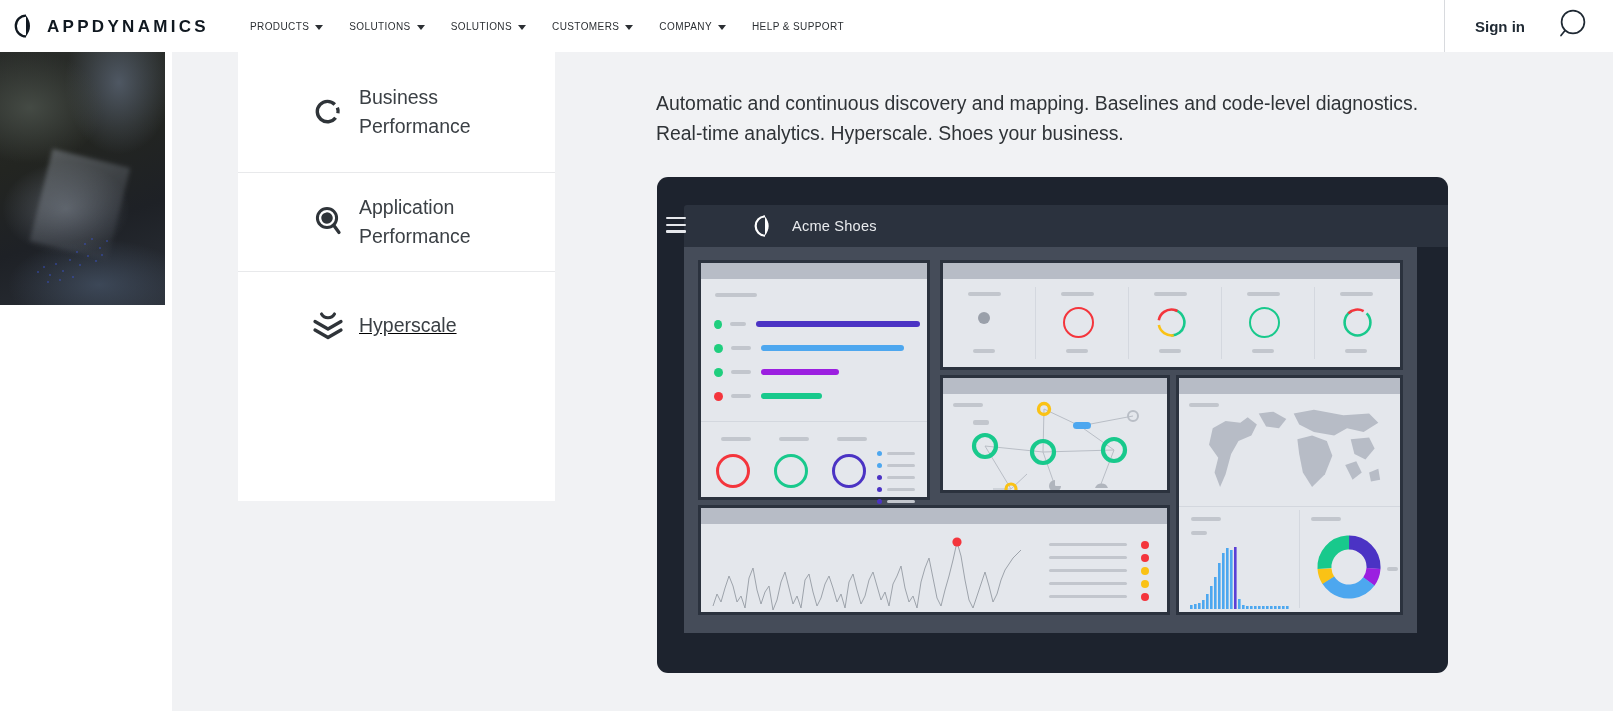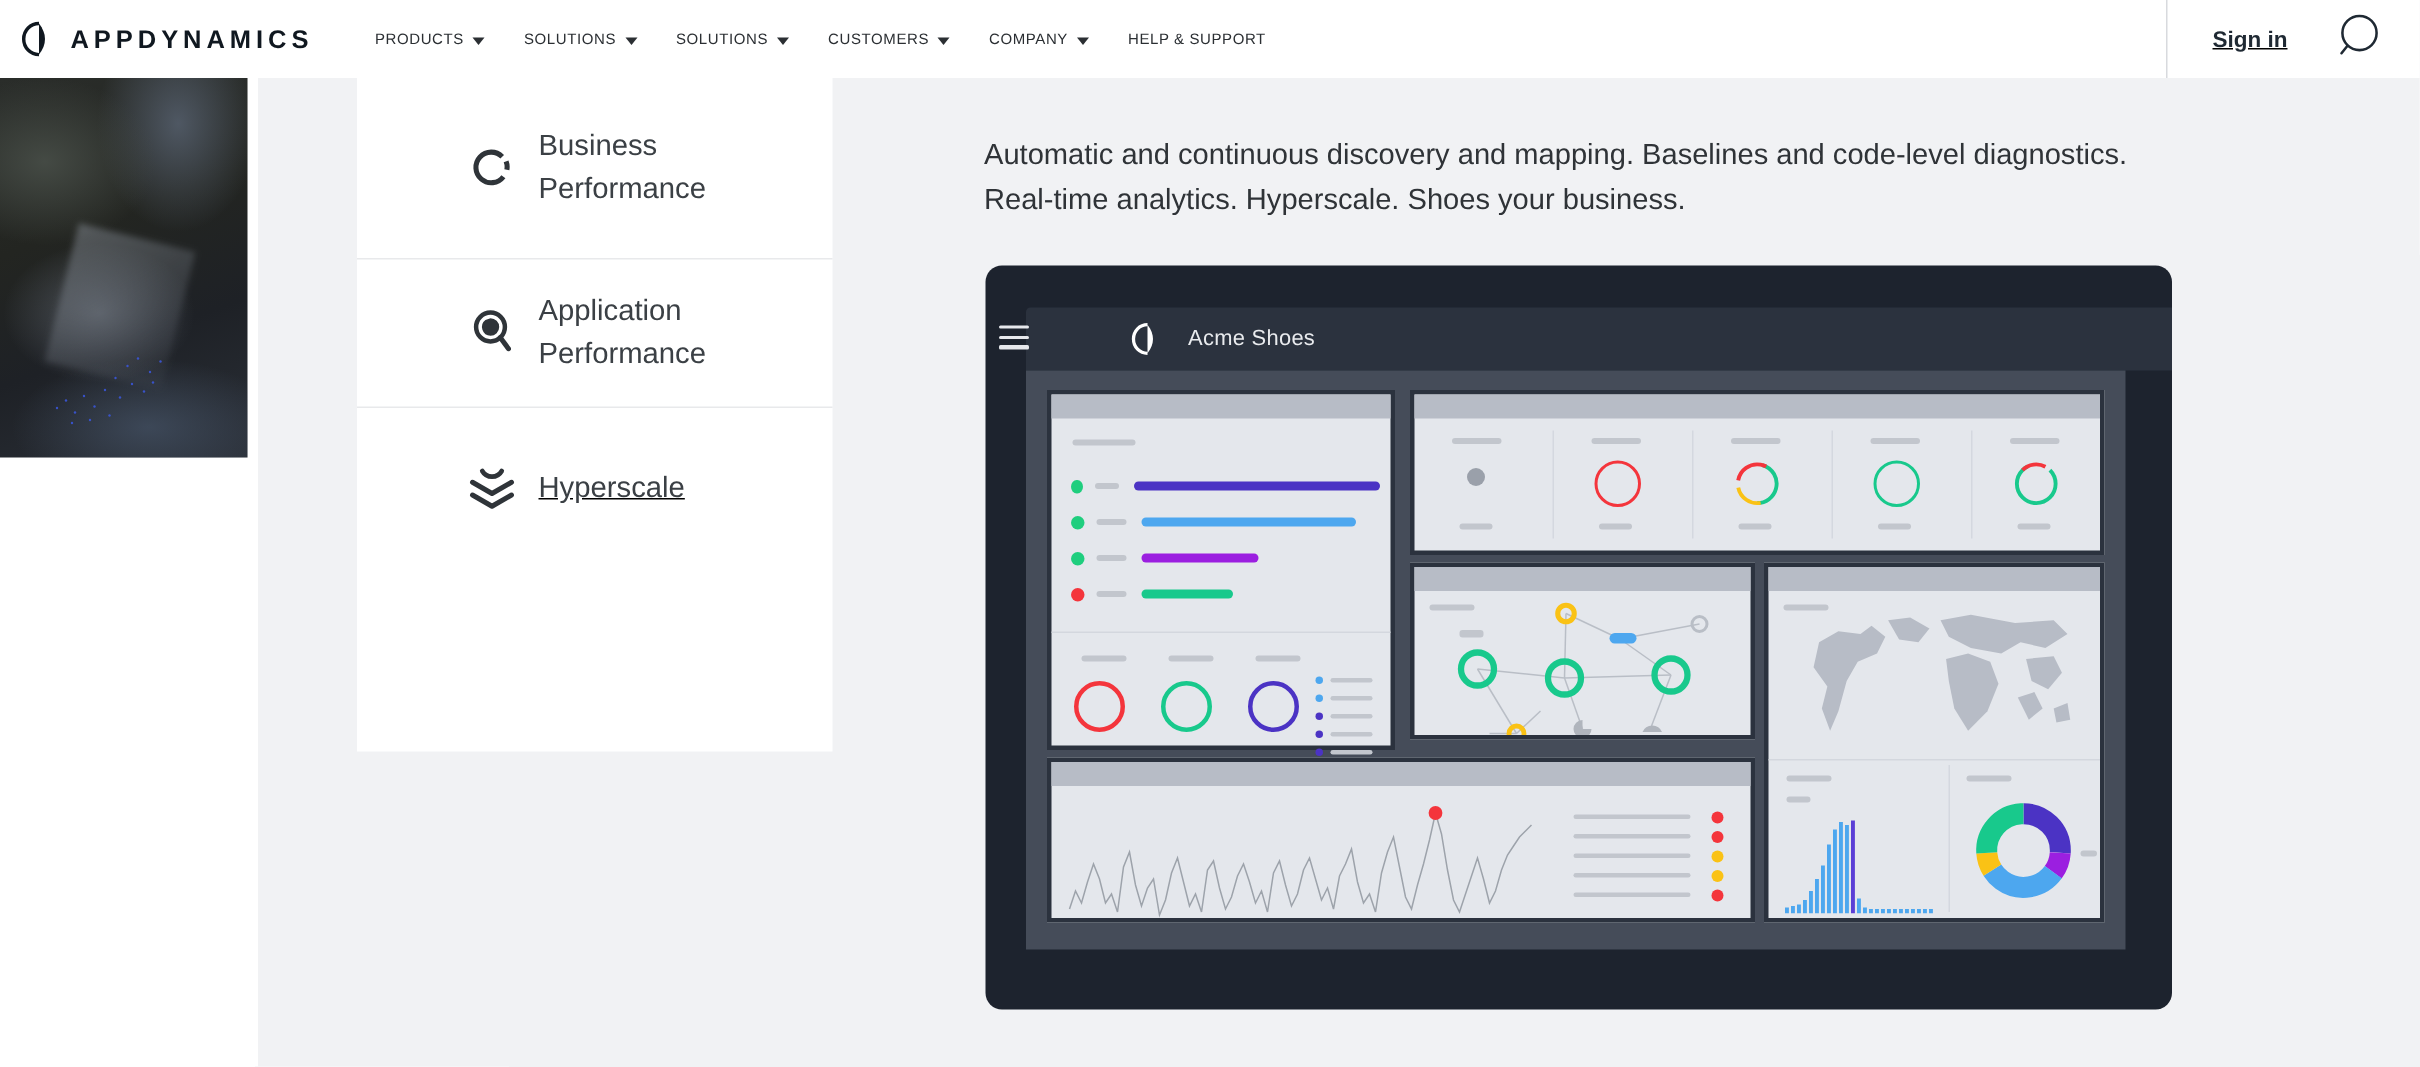--- a/index.html
+++ b/index.html
@@ -27,21 +27,20 @@
     color:#2b2f33;cursor:pointer;white-space:nowrap;font-weight:400;
   }
   .caret{
     width:0;height:0;border-left:4.5px solid transparent;
     border-right:4.5px solid transparent;border-top:5px solid #2b2f33;
     display:inline-block;margin-top:2px;
   }
   .header-right{
     position:absolute;right:0;top:0;height:52px;display:flex;align-items:center;
     padding-right:22px;
-    text-decoration:underline;
   }
   .hdr-divider{width:1px;height:52px;background:#d8dade;margin-right:30px;}
   .signin{font-size:15px;font-weight:700;color:#1f2933;cursor:pointer;}
   .search-icon{margin-left:32px;cursor:pointer;}
   
   .hero-img{
     position:absolute;left:0;top:52px;width:165px;height:253px;
     background:
       radial-gradient(ellipse 120px 90px at 18% 22%, rgba(70,76,70,.95) 0%, rgba(32,34,30,0) 62%),
       radial-gradient(ellipse 90px 120px at 72% 12%, rgba(86,96,110,.85) 0%, rgba(30,33,38,0) 60%),

